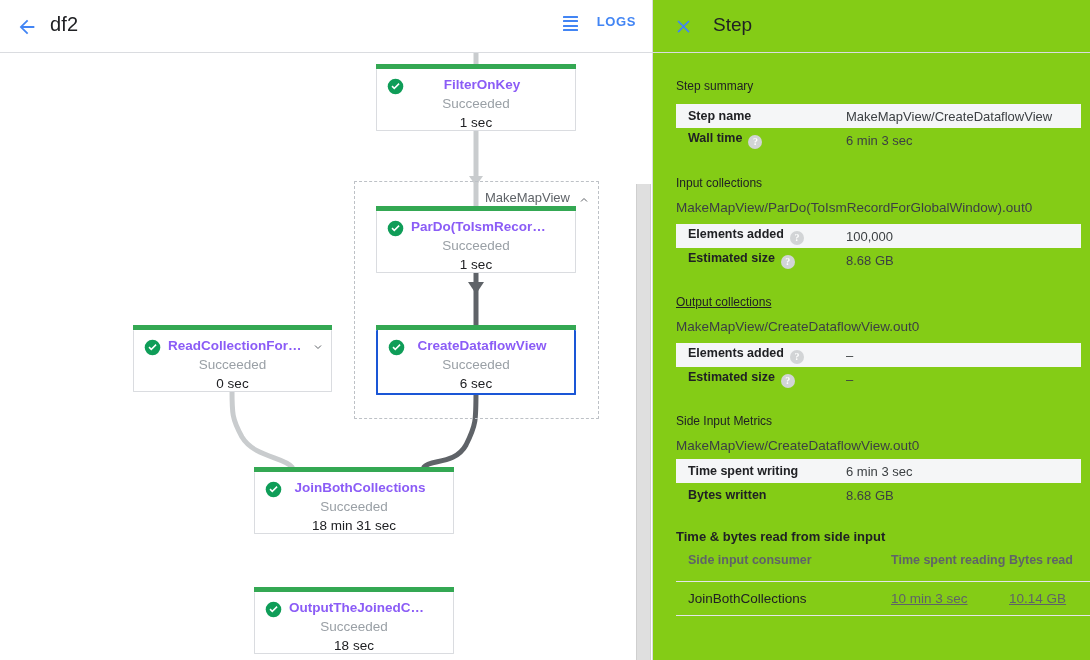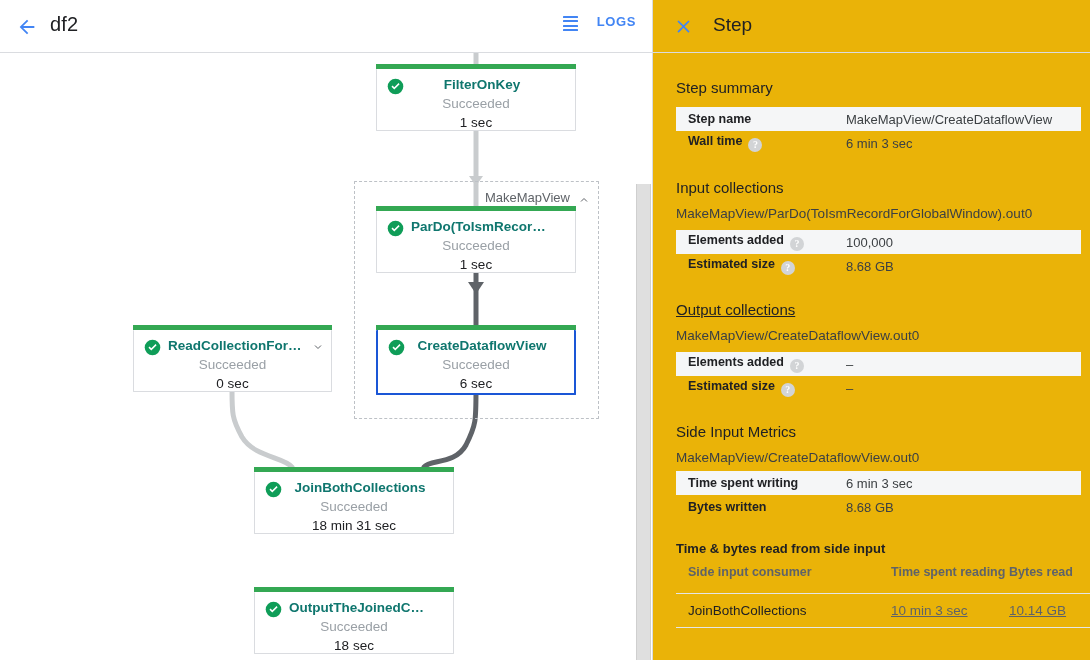--- a/index.html
+++ b/index.html
@@ -97,21 +97,21 @@
   .node.selected .topbar {
     left: -2px; right: -2px; top: -5px; height: 5px;
   }
   .node-check {
     position: absolute; left: 10px; top: 9px;
     width: 17px; height: 17px;
   }
   .node-name {
     position: absolute; left: 34px; right: 22px; top: 8px;
     text-align: center;
-    font-size: 13.5px; font-weight: bold; color: #0f766e;
+    font-size: 13.5px; font-weight: bold; color: #8b5cf6;
     white-space: nowrap; overflow: hidden; text-overflow: ellipsis;
   }
   .node-status {
     position: absolute; left: 0; right: 0; top: 27px;
     text-align: center; font-size: 13.5px; color: #9aa0a6;
   }
   .node-time {
     position: absolute; left: 0; right: 0; top: 46px;
     text-align: center; font-size: 13.5px; color: #202124;
   }
@@ -131,21 +131,21 @@
     background: #dfdfdf;
     border-left: 1px solid #cfcfcf;
     border-right: 1px solid #cfcfcf;
     cursor: pointer;
   }
 
   
   #right-pane {
     position: absolute; left: 653px; top: 0;
     width: 437px; height: 660px;
-    background: #eab308;
+    background: #84cc16;
     overflow: hidden;
   }
   #right-header {
     position: absolute; left: 0; top: 0;
     width: 437px; height: 53px;
     border-bottom: 1px solid #dadce0;
   }
   #close-icon {
     position: absolute; left: 16px; top: 12px;
     width: 28px; height: 28px; cursor: pointer;
@@ -155,21 +155,21 @@
     position: absolute; left: 60px; top: 14px;
     font-size: 19px; color: #202124;
   }
 
   #right-body {
     position: absolute; left: 0; top: 53px;
     width: 437px; height: 607px;
     padding: 0 0 0 23px;
   }
   .section-head {
-    font-size: 15px; color: #202124;
+    font-size: 12px; color: #202124;
     margin: 0; padding: 0;
   }
   .collection-name {
     font-size: 13.5px; color: #3c4043;
     white-space: nowrap;
   }
   .kv-table { width: 405px; border-collapse: collapse; }
   .kv-table tr { height: 24px; }
   .kv-table tr.shaded { background: #f5f6f7; }
   .kv-table td { padding: 0; vertical-align: middle; }

